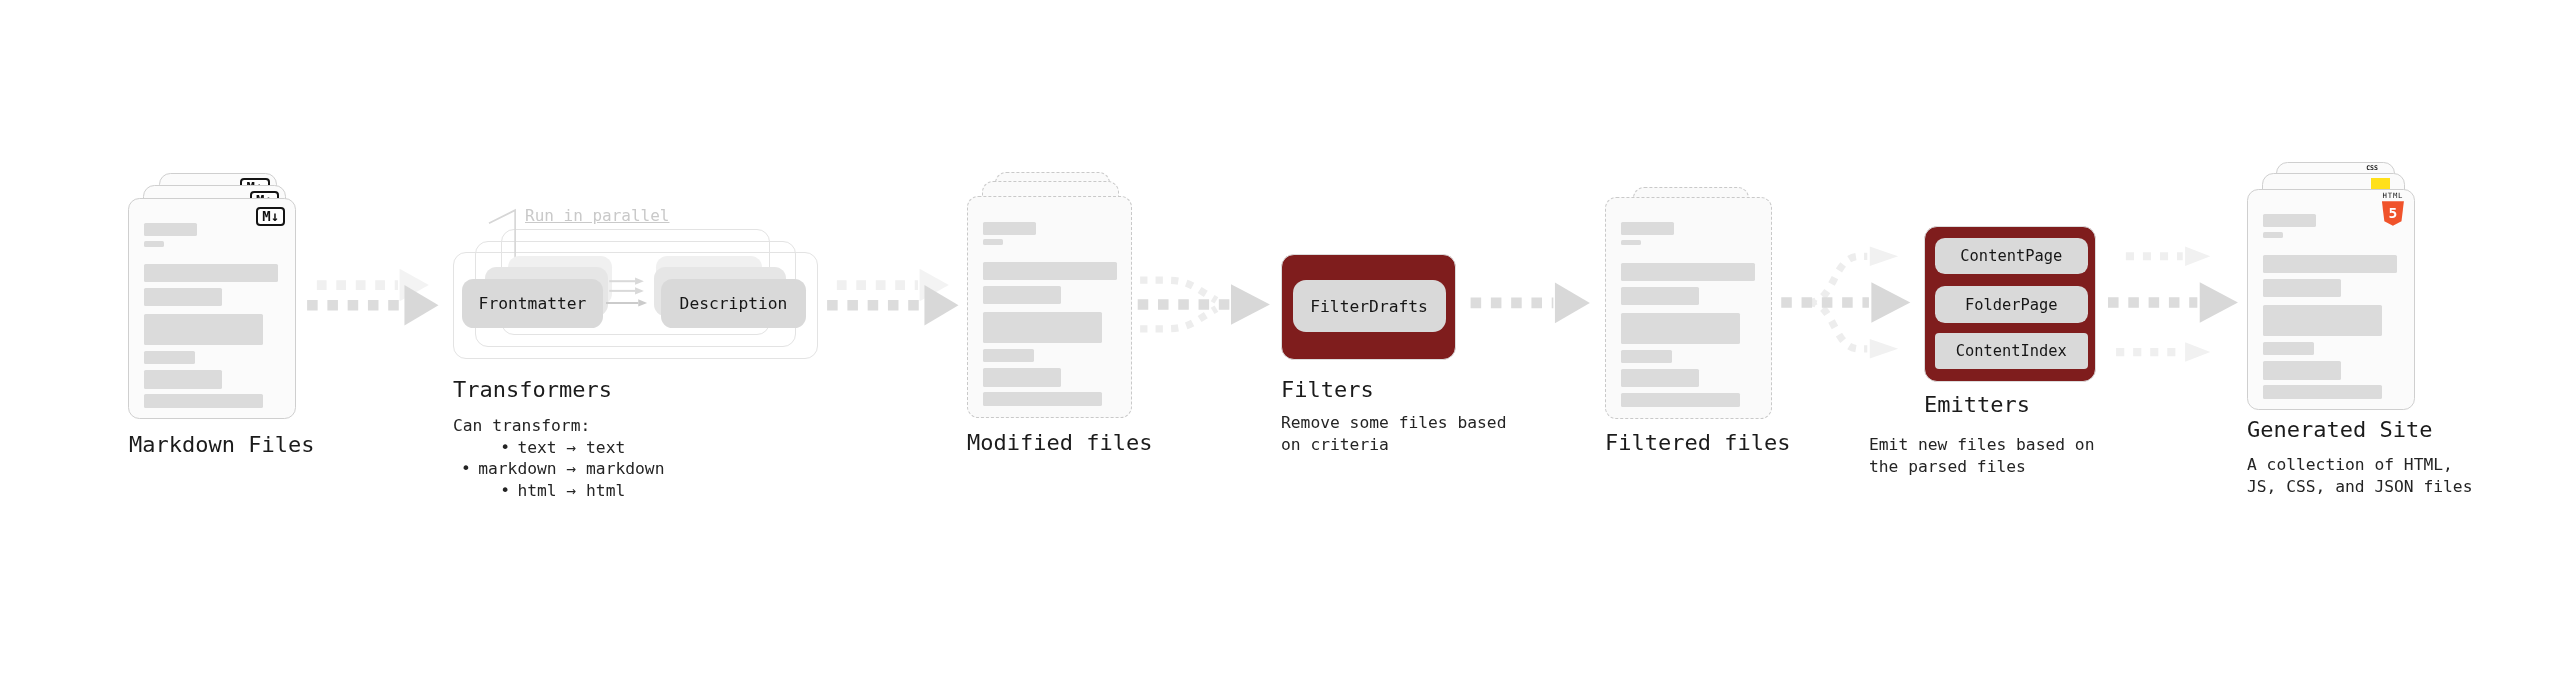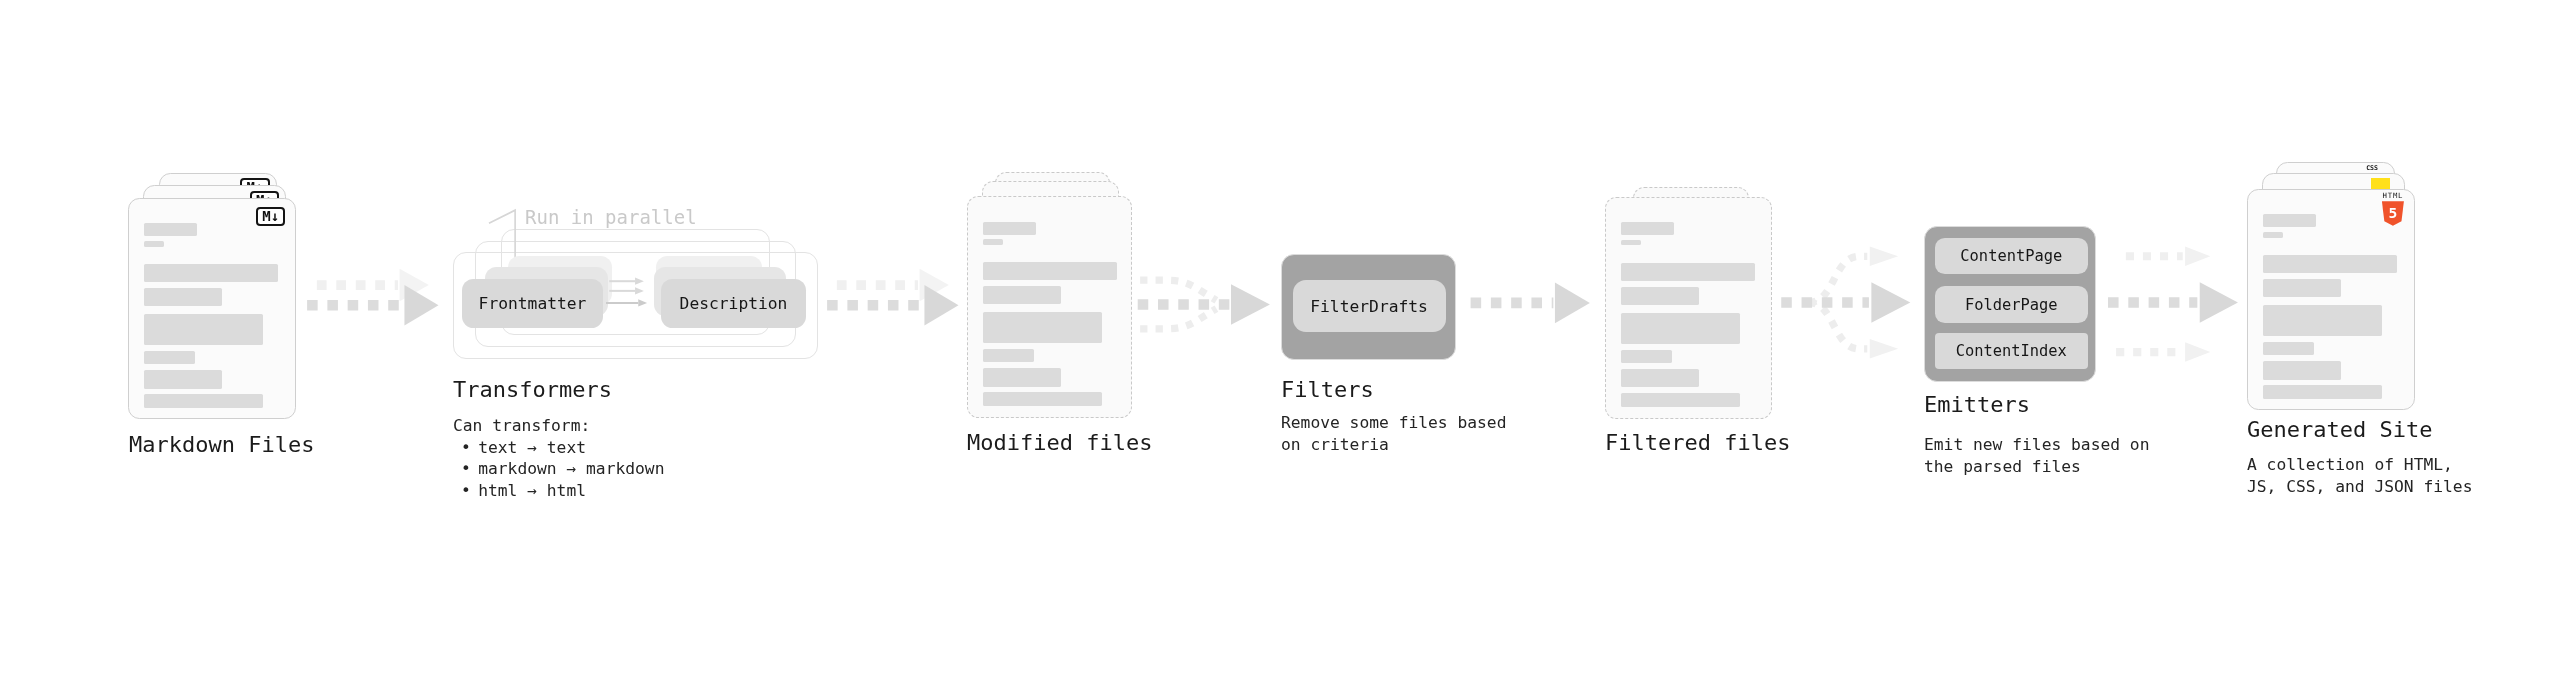--- a/index.html
+++ b/index.html
@@ -6,45 +6,45 @@
   .canvas{position:relative;width:2576px;height:681px;background:#ffffff;overflow:hidden;
           font-family:"DejaVu Sans Mono","Liberation Mono",monospace;color:var(--text-color,#1c1c1c);}
   .abs{position:absolute;}
   
   .doc{position:absolute;background:#fbfbfb;border:1.6px solid var(--doc-border-gray,#cfcfcf);border-radius:11.4px;box-sizing:border-box;}
   .doc.dashed{border-style:dashed;border-color:#c9c9c9;background:#fafafa;}
   .sk{position:absolute;left:14.6px;background:#dbdbdb;border-radius:1.6px;}
   
   .station-label{position:absolute;font-size:22px;line-height:28px;white-space:nowrap;color:#1b1b1b;}
   .desc{position:absolute;font-size:16.3px;line-height:21.5px;white-space:nowrap;color:#242424;}
-  .bullet-row{padding-left:8.1px;}
+  .bullet-row{padding-left:8.1px;text-align:center;}
   .bullet-row .b{margin-right:7.3px;}
   
   .pill{position:absolute;background:var(--pill-gray,#d9d9d9);border-radius:11.4px;display:flex;align-items:center;justify-content:center;
         font-size:16.3px;color:#161616;box-sizing:border-box;white-space:nowrap;}
   .pill.ghost-mid{background:#e6e6e6;}
   .pill.ghost-back{background:#f0f0f0;}
   
   .tbox{position:absolute;border:1.6px solid #e3e3e3;border-radius:13px;background:transparent;box-sizing:border-box;}
   
-  .panel{position:absolute;background:#a3a3a3;border:1.6px solid #dcdcdc;border-radius:13px;box-sizing:border-box;}
+  .panel{position:absolute;background:#7f1d1d;border:1.6px solid #dcdcdc;border-radius:13px;box-sizing:border-box;}
   
   .mbadge{position:absolute;border:2.4px solid #141414;border-radius:4.1px;background:#fff;font-weight:bold;
           font-size:14px;line-height:14.6px;padding:0 4.1px;color:#111;white-space:nowrap;}
   
   .h5logo{position:absolute;width:26px;text-align:center;}
   .h5logo .t{font-size:7.3px;font-weight:normal;letter-spacing:0.8px;color:#111;line-height:8.1px;}
   .h5logo .shield{width:22px;height:24.4px;margin:0.8px auto 0;background:var(--html5-orange,#f0532b);
                   clip-path:polygon(0 0,100% 0,89% 82%,50% 100%,11% 82%);
                   color:#fff;font-size:14.6px;font-weight:bold;line-height:23.6px;text-align:center;}
   .cssbadge{position:absolute;width:18px;text-align:center;}
   .cssbadge .t{font-size:6.5px;font-weight:bold;color:#111;line-height:7.3px;}
   .cssbadge .bar{height:3.3px;width:100%;background:var(--css-blue,#2e6bf0);border-radius:0.8px;margin-top:0.8px;}
   .jsbadge{position:absolute;width:18.7px;height:10.6px;background:var(--js-yellow,#ffe01a);}
-  .annotation{position:absolute;font-size:19px;color:var(--annotation-gray,#c9c9c9);white-space:nowrap;}
+  .annotation{position:absolute;font-size:16px;color:var(--annotation-gray,#c9c9c9);white-space:nowrap;text-decoration:underline;}
   svg{display:block;}
 </style>
 </head>
 <body>
 
 <div class="canvas">
 
   <div class="abs" style="left:128px;top:162px;width:169px;height:257px;">
     <div class="doc" style="left:31px;top:10.6px;width:118px;height:221px;">
       <span class="mbadge" style="right:6.5px;top:4.9px;">M↓</span>
@@ -174,21 +174,21 @@
     <line x1="4" y1="77" x2="112" y2="77" stroke="#dcdcdc" stroke-width="13" stroke-dasharray="13 12"></line>
     <polygon points="115,52 163,77 115,102" fill="#d8d8d8"></polygon>
   </svg>
 
   <div class="panel" style="left:1924px;top:226px;width:172px;height:156px;">
     <div class="pill" style="left:9.8px;top:11.4px;width:153px;height:36px;border-radius:9.8px;font-size:15.4px;">ContentPage</div>
     <div class="pill" style="left:9.8px;top:59px;width:153px;height:37px;border-radius:9.8px;font-size:15.4px;">FolderPage</div>
     <div class="pill" style="left:9.8px;top:106px;width:153px;height:36px;border-radius:4px;font-size:15.4px;">ContentIndex</div>
   </div>
   <div class="station-label" style="left:1924px;top:391px;">Emitters</div>
-  <div class="desc" style="left:1924px;top:434px;">
+  <div class="desc" style="left:1869px;top:434px;">
     <div>Emit new files based on</div>
     <div>the parsed files</div>
   </div>
 
   <svg class="abs" style="left:2108px;top:240px;" width="134" height="130" viewBox="0 0 165 160">
     <line x1="22" y1="20" x2="92" y2="20" stroke="#efefef" stroke-width="10" stroke-dasharray="10 11"></line>
     <polygon points="95,8 126,20 95,32" fill="#f1f1f1"></polygon>
     <line x1="0" y1="77" x2="110" y2="77" stroke="#dcdcdc" stroke-width="13" stroke-dasharray="13 12"></line>
     <polygon points="113,52 160,77 113,102" fill="#d8d8d8"></polygon>
     <line x1="10" y1="138" x2="92" y2="138" stroke="#efefef" stroke-width="10" stroke-dasharray="10 11"></line>

